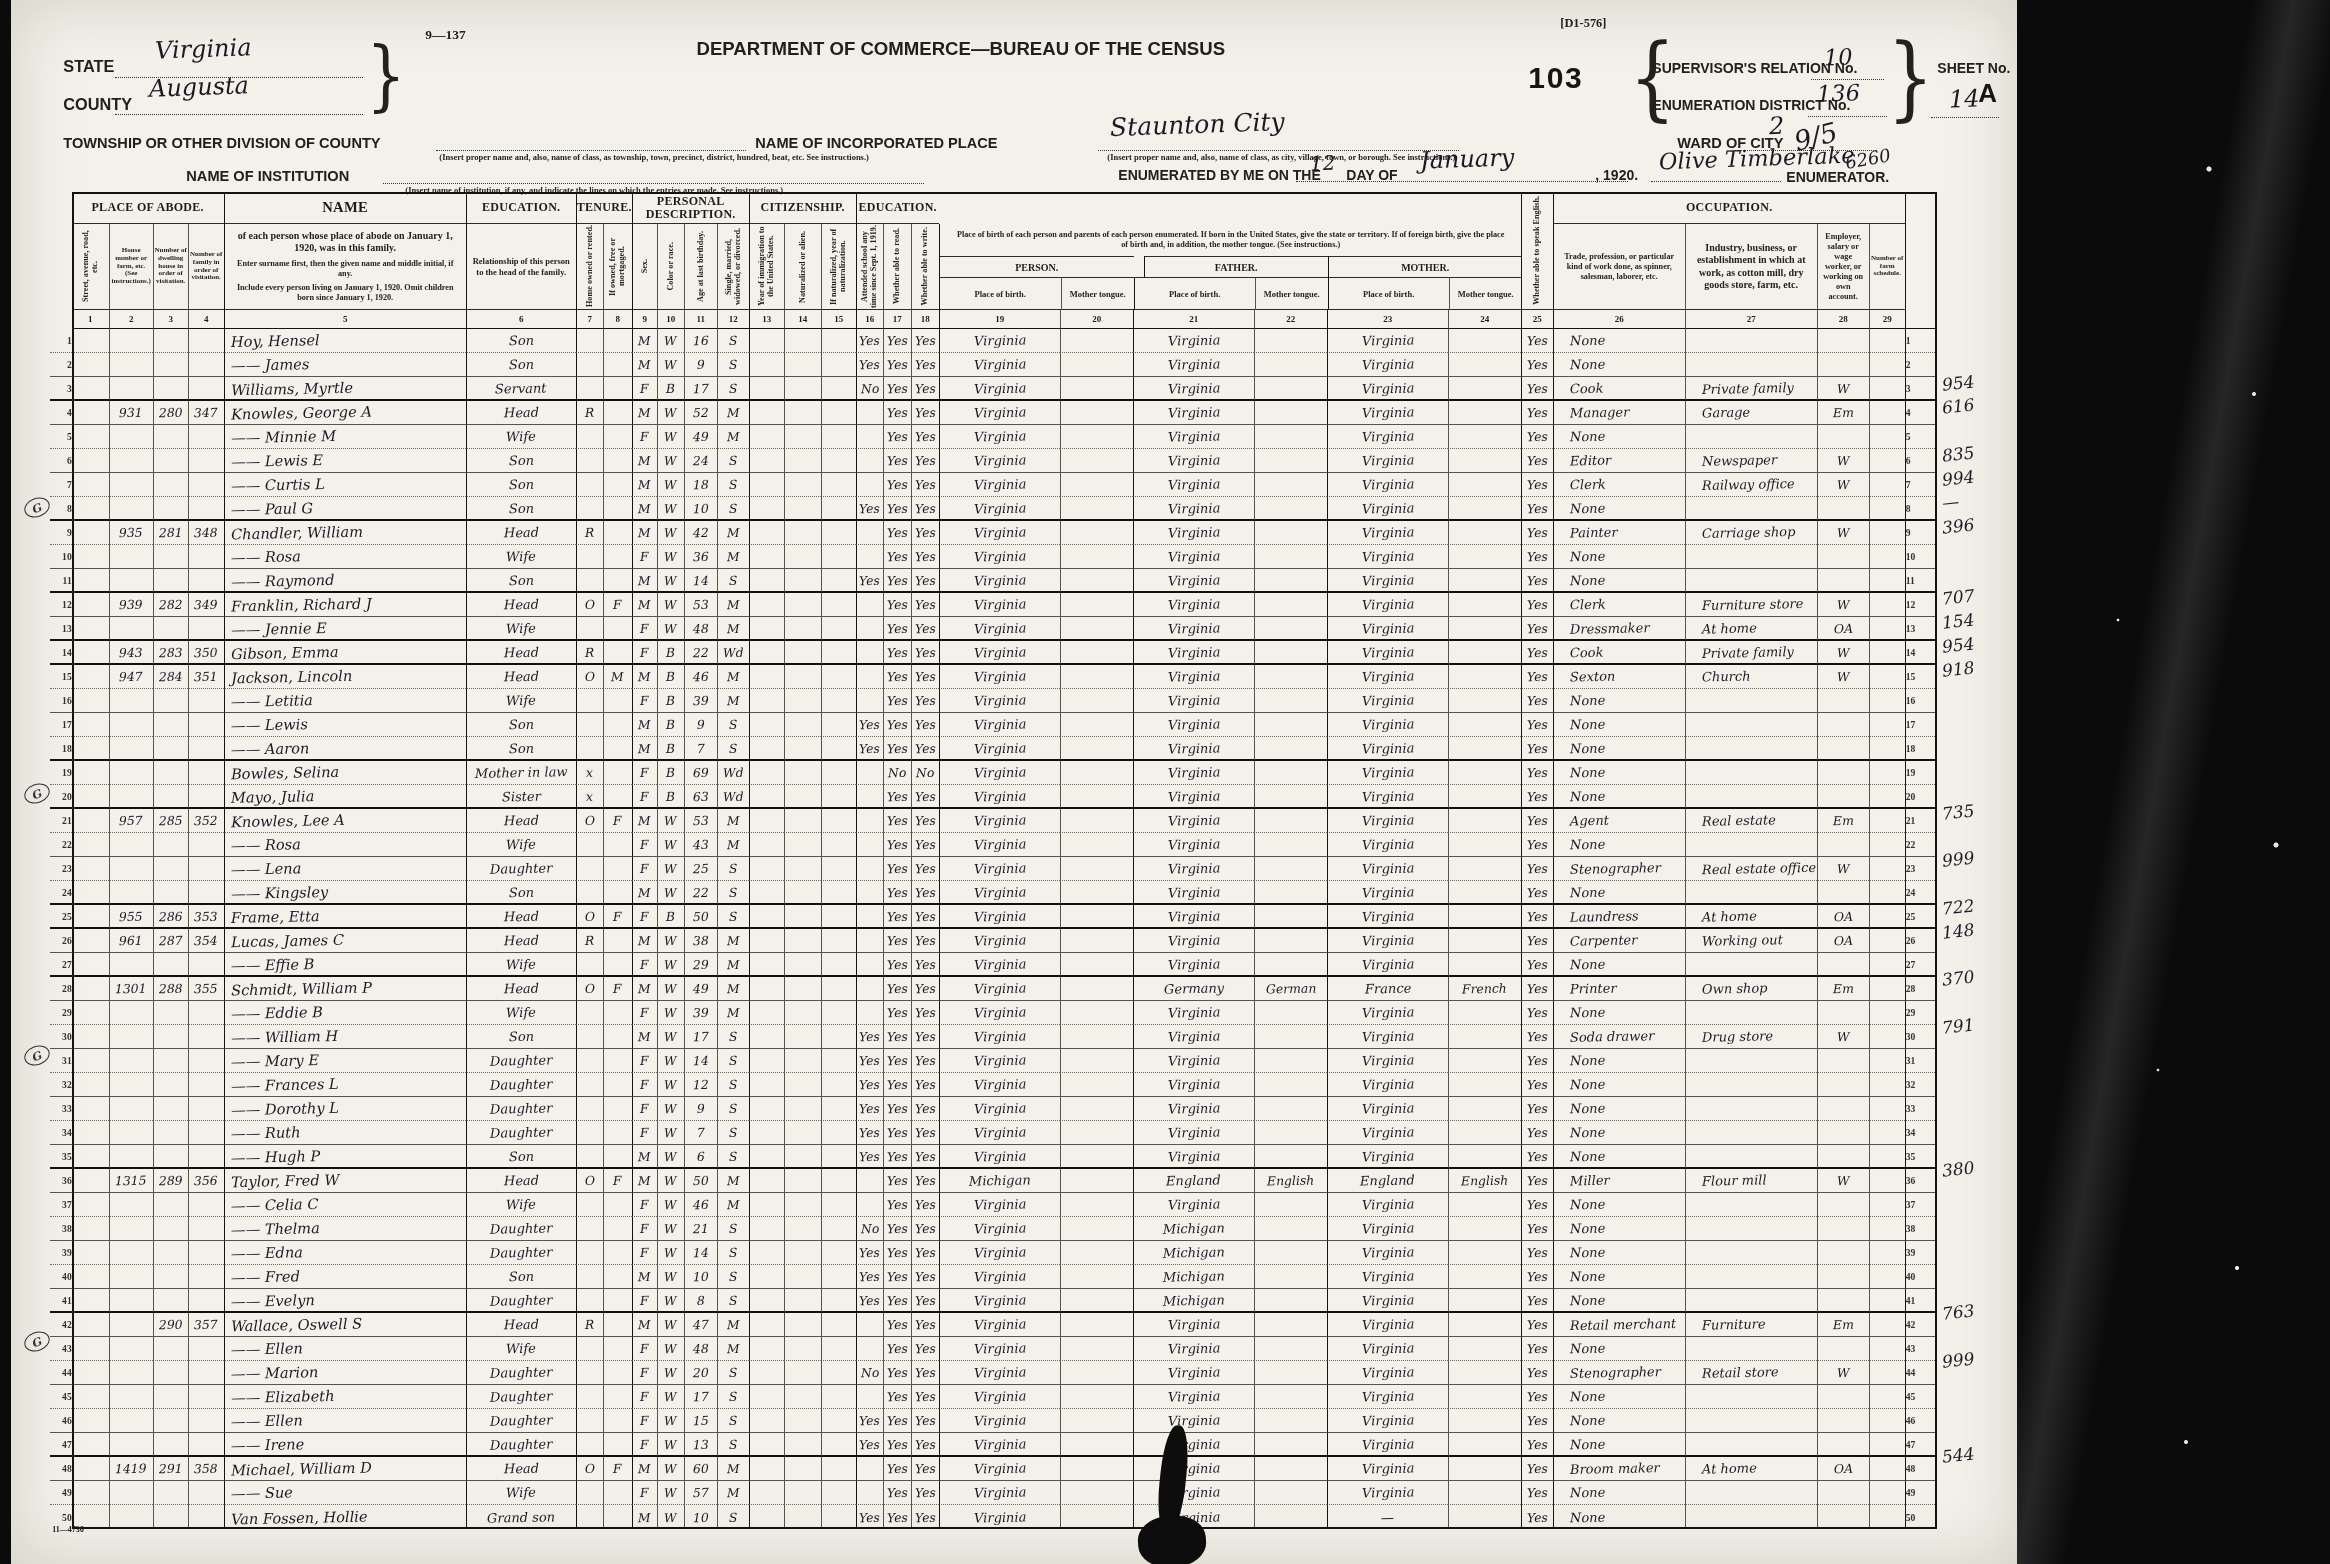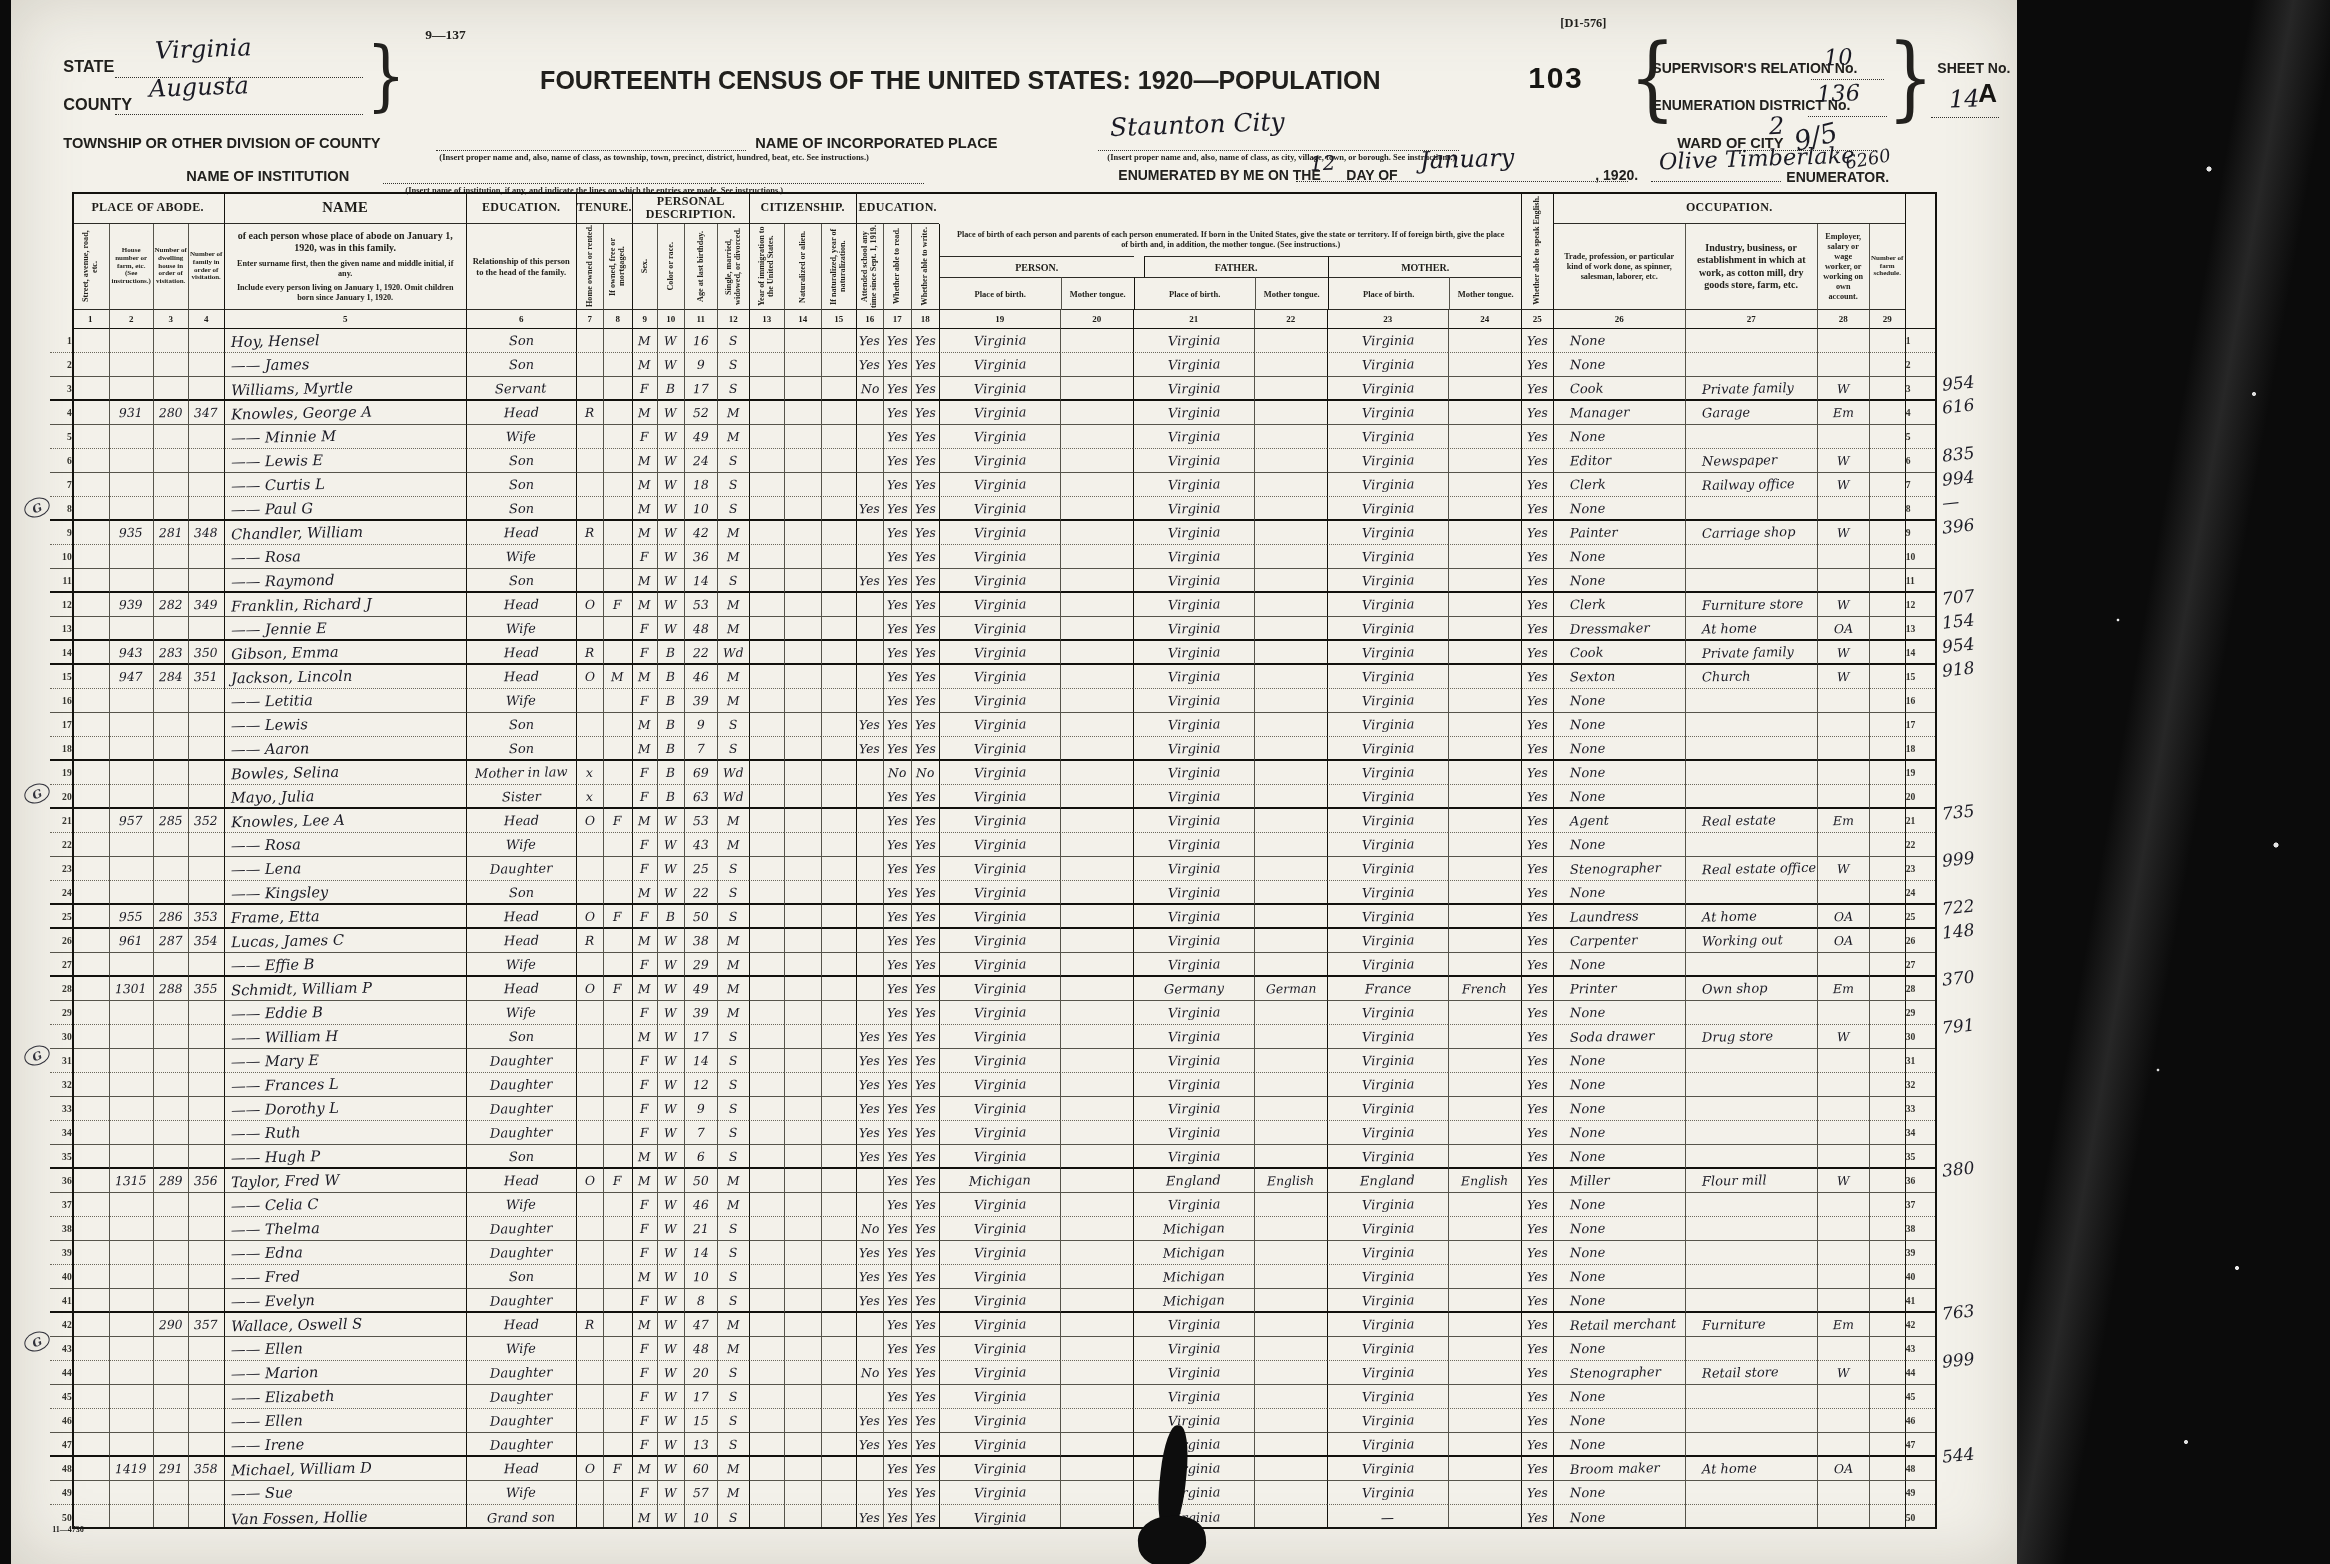--- a/index.html
+++ b/index.html
@@ -66,21 +66,21 @@
 
   <div class="prt" style="left:414px;top:27px;font-size:13.5px;">9—137</div>
   <div class="lbl" style="left:52px;top:57px;font-size:16.3px;">STATE</div>
   <div class="hw" style="left:144px;top:35px;font-size:24px;">Virginia</div>
   <div class="dots" style="left:104px;top:77px;width:248px;"></div>
   <div class="lbl" style="left:52px;top:95px;font-size:16.3px;">COUNTY</div>
   <div class="hw" style="left:138px;top:73px;font-size:24px;">Augusta</div>
   <div class="dots" style="left:104px;top:114px;width:248px;"></div>
   <div class="brace" style="left:355px;top:44px;">}</div>
 
-  <div class="lbl" style="left:470px;top:66px;width:958px;text-align:center;font-size:25px;white-space:normal;">FOURTEENTH CENSUS OF THE UNITED STATES: 1920—POPULATION</div>
+  <div class="lbl" style="left:541px;top:38px;width:817px;text-align:center;font-size:18.6px;white-space:normal;">DEPARTMENT OF COMMERCE—BUREAU OF THE CENSUS</div>
   <div class="stamp" style="left:1517px;top:61px;font-size:30px;letter-spacing:1.7px;">103</div>
   <div class="prt" style="left:1549px;top:16px;font-size:12.4px;">[D1-576]</div>
 
   <div class="lbl" style="left:52px;top:135px;font-size:14.6px;">TOWNSHIP OR OTHER DIVISION OF COUNTY</div>
   <div class="dots" style="left:425px;top:150px;width:310px;"></div>
   <div class="note" style="left:428px;top:153px;">(Insert proper name and, also, name of class, as township, town, precinct, district, hundred, beat, etc.  See instructions.)</div>
 
   <div class="lbl" style="left:744px;top:135px;font-size:14.6px;">NAME OF INCORPORATED PLACE</div>
   <div class="hw" style="left:1099px;top:110px;font-size:25px;">Staunton City</div>
   <div class="dots" style="left:1087px;top:150px;width:361px;"></div>

